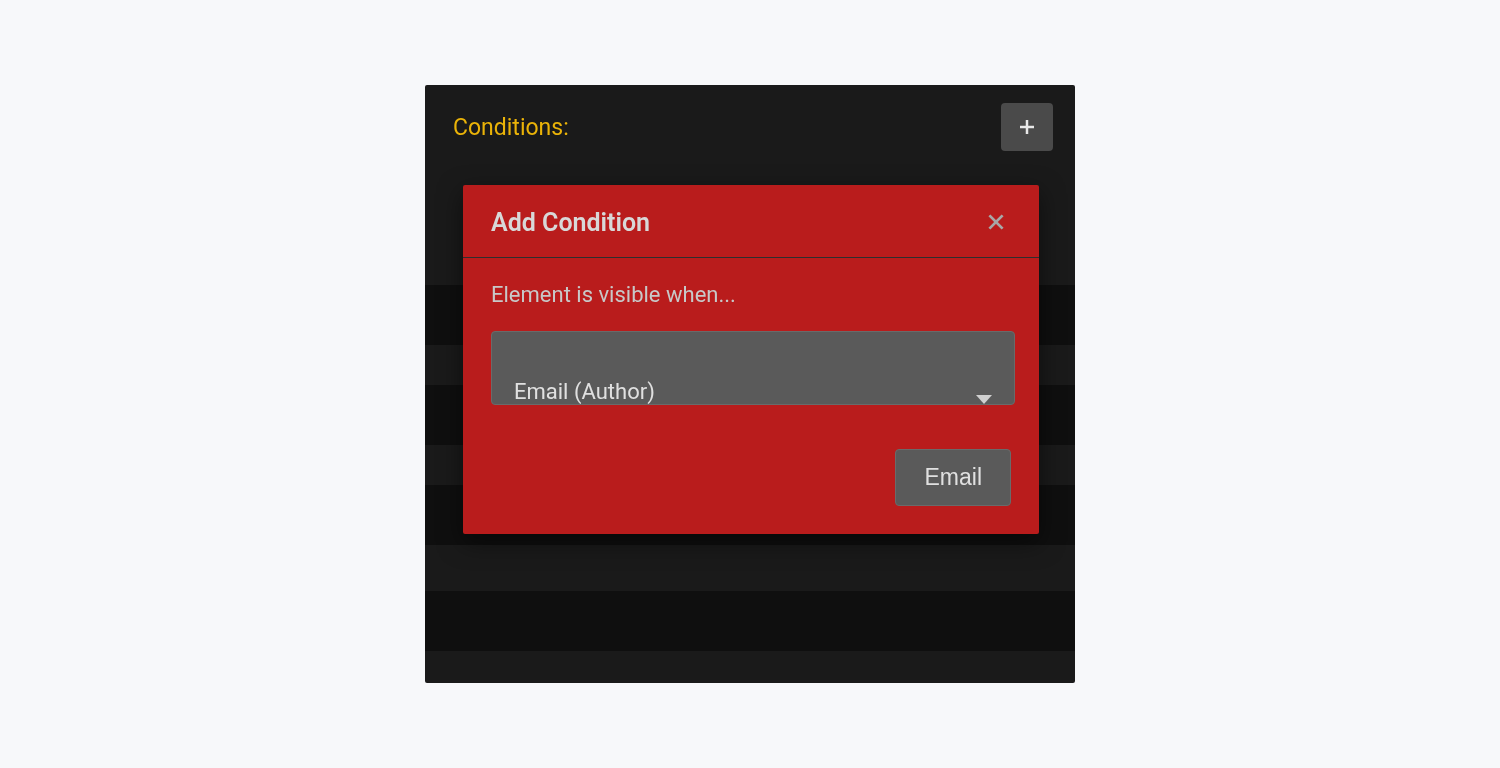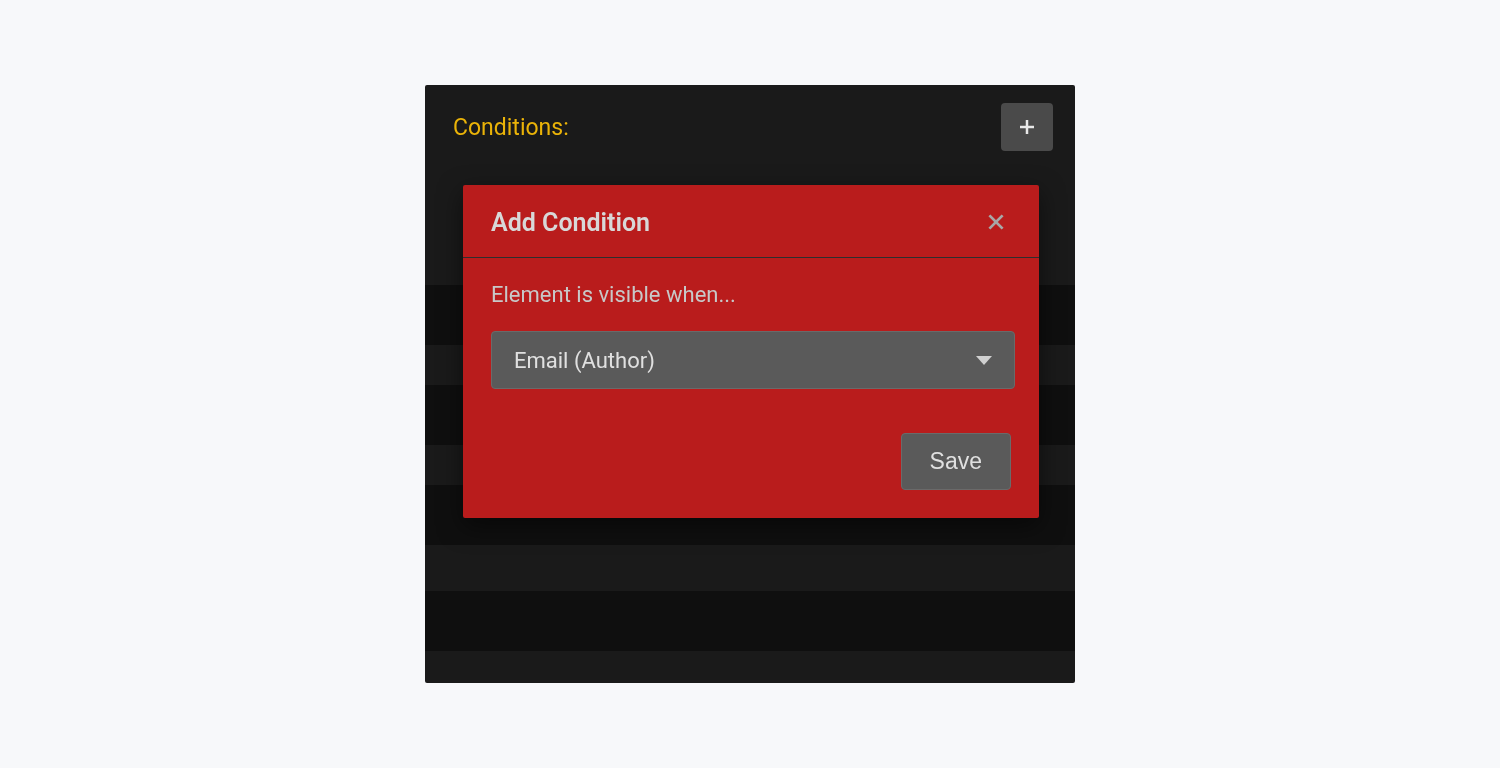--- a/index.html
+++ b/index.html
@@ -102,26 +102,26 @@
     
     .description {
       color: #c8c8c8;
       font-size: 22px;
       font-weight: 400;
       margin-bottom: 24px;
     }
     
     .select-field {
       width: 100%;
-      height: 58px;
+      height: 74px;
       background: #5a5a5a;
       border: 1px solid #6a6a6a;
       border-radius: 4px;
       display: flex;
-      align-items: center;
+      align-items: flex-end;
       justify-content: space-between;
       padding: 0 22px;
       margin-bottom: 24px;
       cursor: pointer;
     }
     
     .select-field:last-of-type {
       margin-bottom: 0;
     }
     
@@ -204,16 +204,16 @@
       <div class="description">Element is visible when...</div>
 
       <div class="select-field">
         <span class="select-value">Email (Author)</span>
         <span class="caret-down"></span>
       </div>
 
     </div>
 
     <div class="dialog-footer">
-      <button class="save-button">Save</button>
+      <button class="save-button">Email</button>
     </div>
   </div>
 </div>
 
 </body></html>

